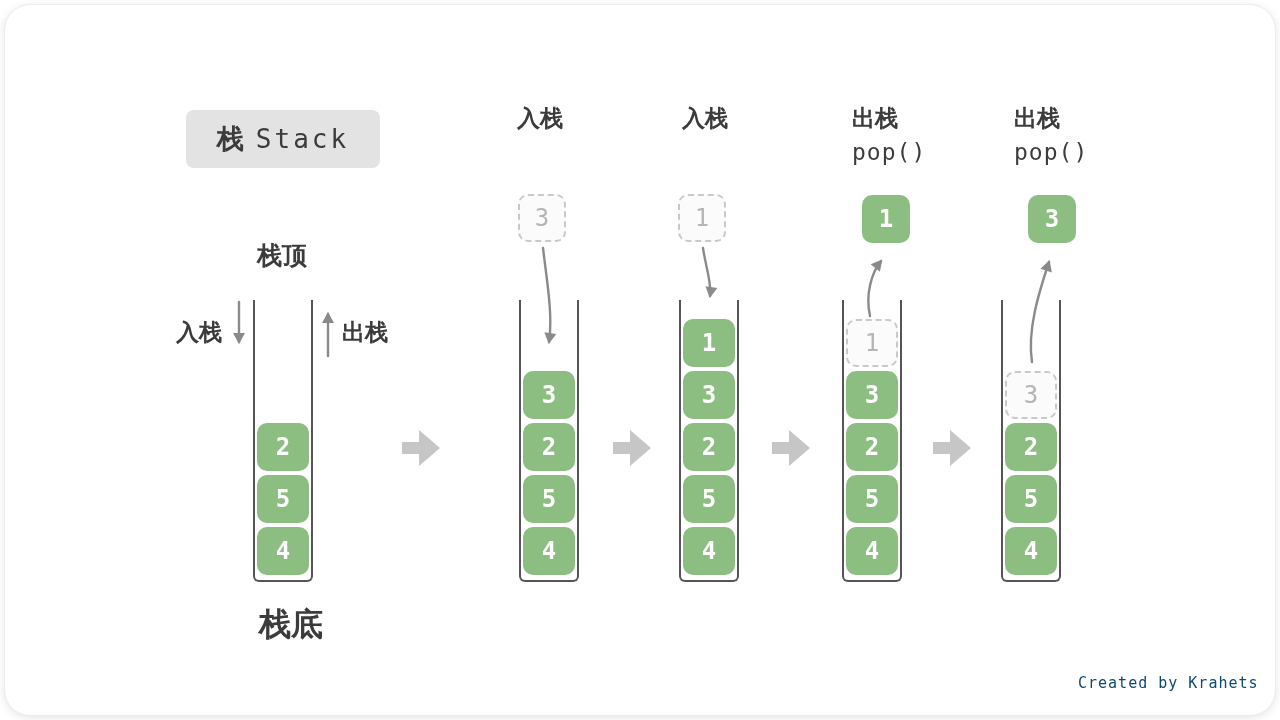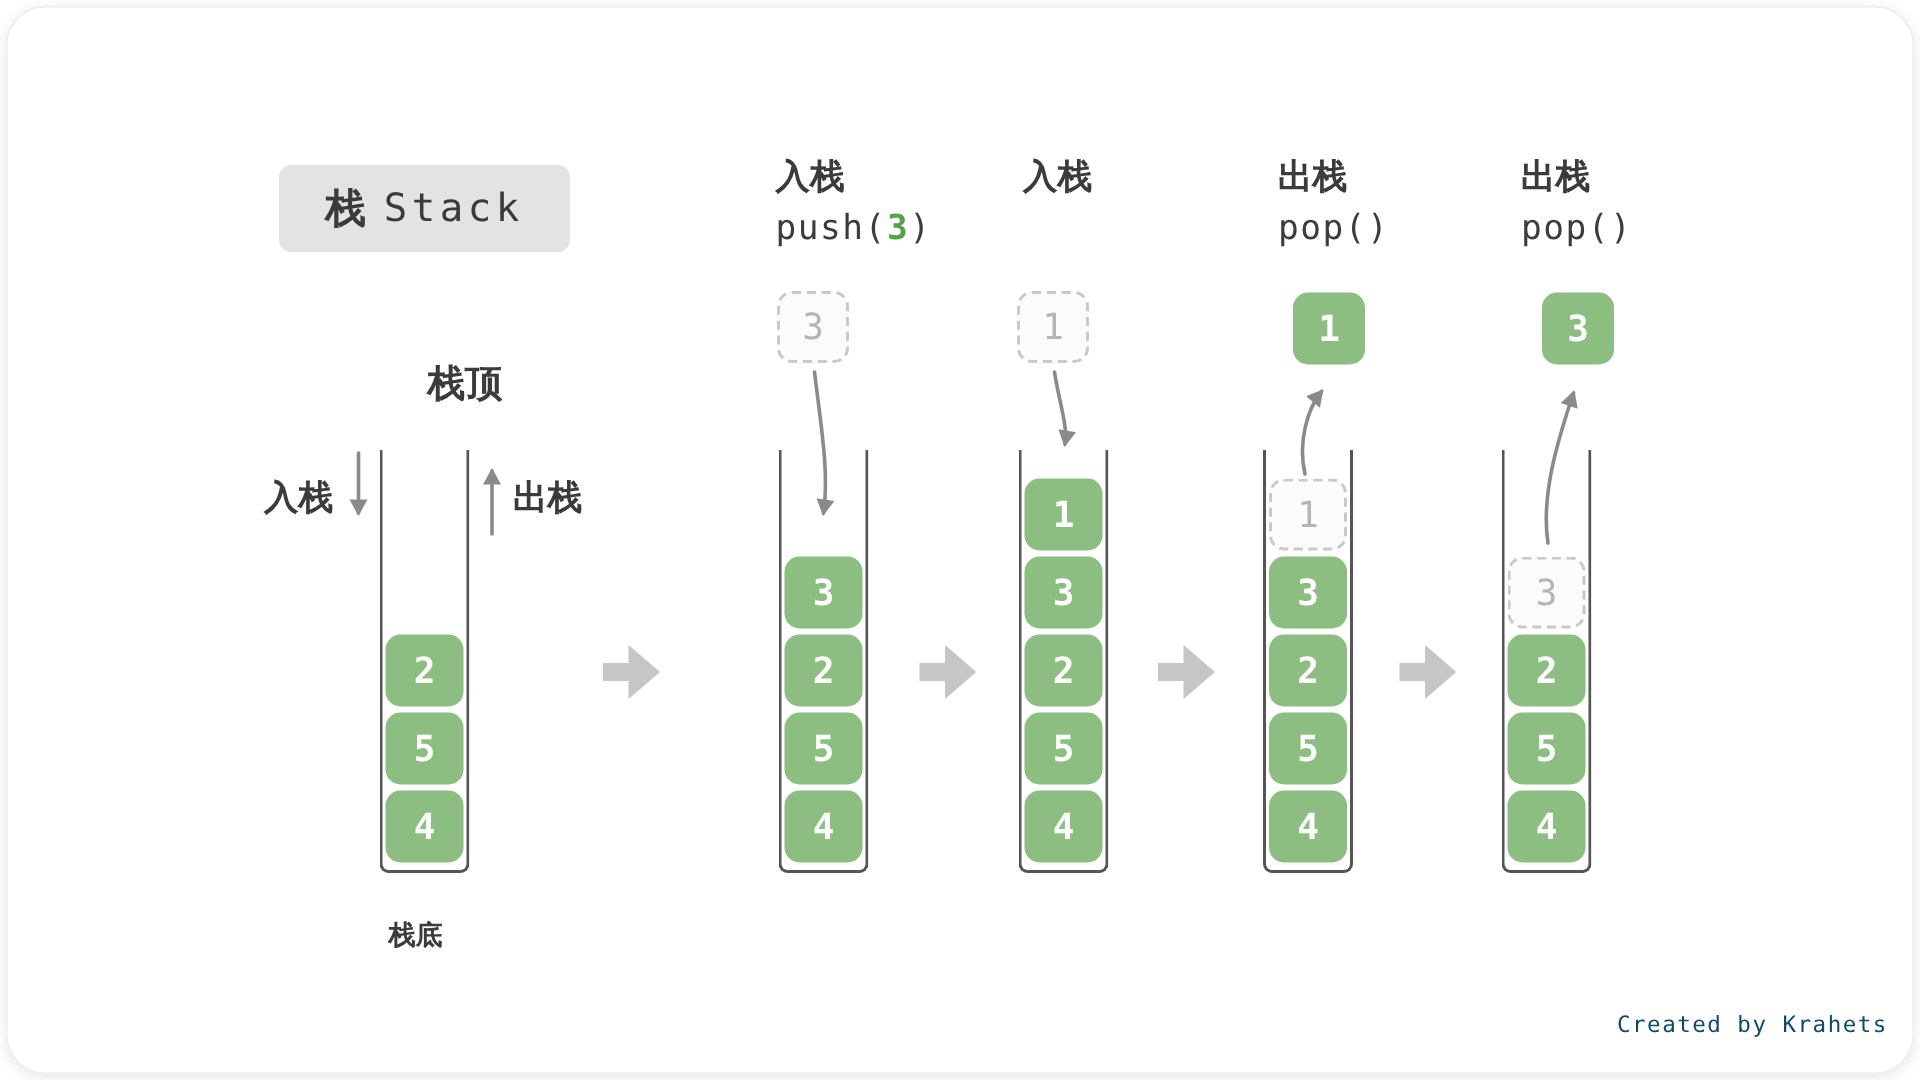--- a/index.html
+++ b/index.html
@@ -55,28 +55,27 @@
     <path d="M613,442 h17 v-12 l21,18 l-21,18 v-12 h-17 z" fill="#C6C6C6"></path>
     <path d="M772,442 h17 v-12 l21,18 l-21,18 v-12 h-17 z" fill="#C6C6C6"></path>
     <path d="M933,442 h17 v-12 l21,18 l-21,18 v-12 h-17 z" fill="#C6C6C6"></path>
   </svg>
 
   <div class="abs title-box">
     <span class="title-cjk">栈</span>
     <span class="title-en">Stack</span>
   </div>
 
-  <div class="abs cn-label" style="left:257px;top:243px;font-size:25px;margin-left:28px;">栈顶</div>
-  <div class="abs cn-label" style="left:259px;top:611px;font-size:18px;">栈底</div>
+  <div class="abs cn-label" style="left:257px;top:243px;font-size:25px;">栈顶</div>
+  <div class="abs cn-label" style="left:259px;top:611px;font-size:32px;">栈底</div>
   <div class="abs cn-label" style="left:176px;top:319px;font-size:23px;">入栈</div>
   <div class="abs cn-label" style="left:342px;top:319px;font-size:23px;">出栈</div>
 
   <div class="abs col-head" style="left:517px;">
     <div class="op-cn">入栈</div>
-    <div class="op-code"><span>push(</span><span class="arg">3</span><span>)</span></div>
   </div>
   <div class="abs col-head" style="left:682px;">
     <div class="op-cn">入栈</div>
   </div>
   <div class="abs col-head" style="left:852px;">
     <div class="op-cn">出栈</div>
     <div class="op-code"><span>pop(</span><span class="arg"></span><span>)</span></div>
   </div>
   <div class="abs col-head" style="left:1014px;">
     <div class="op-cn">出栈</div>

